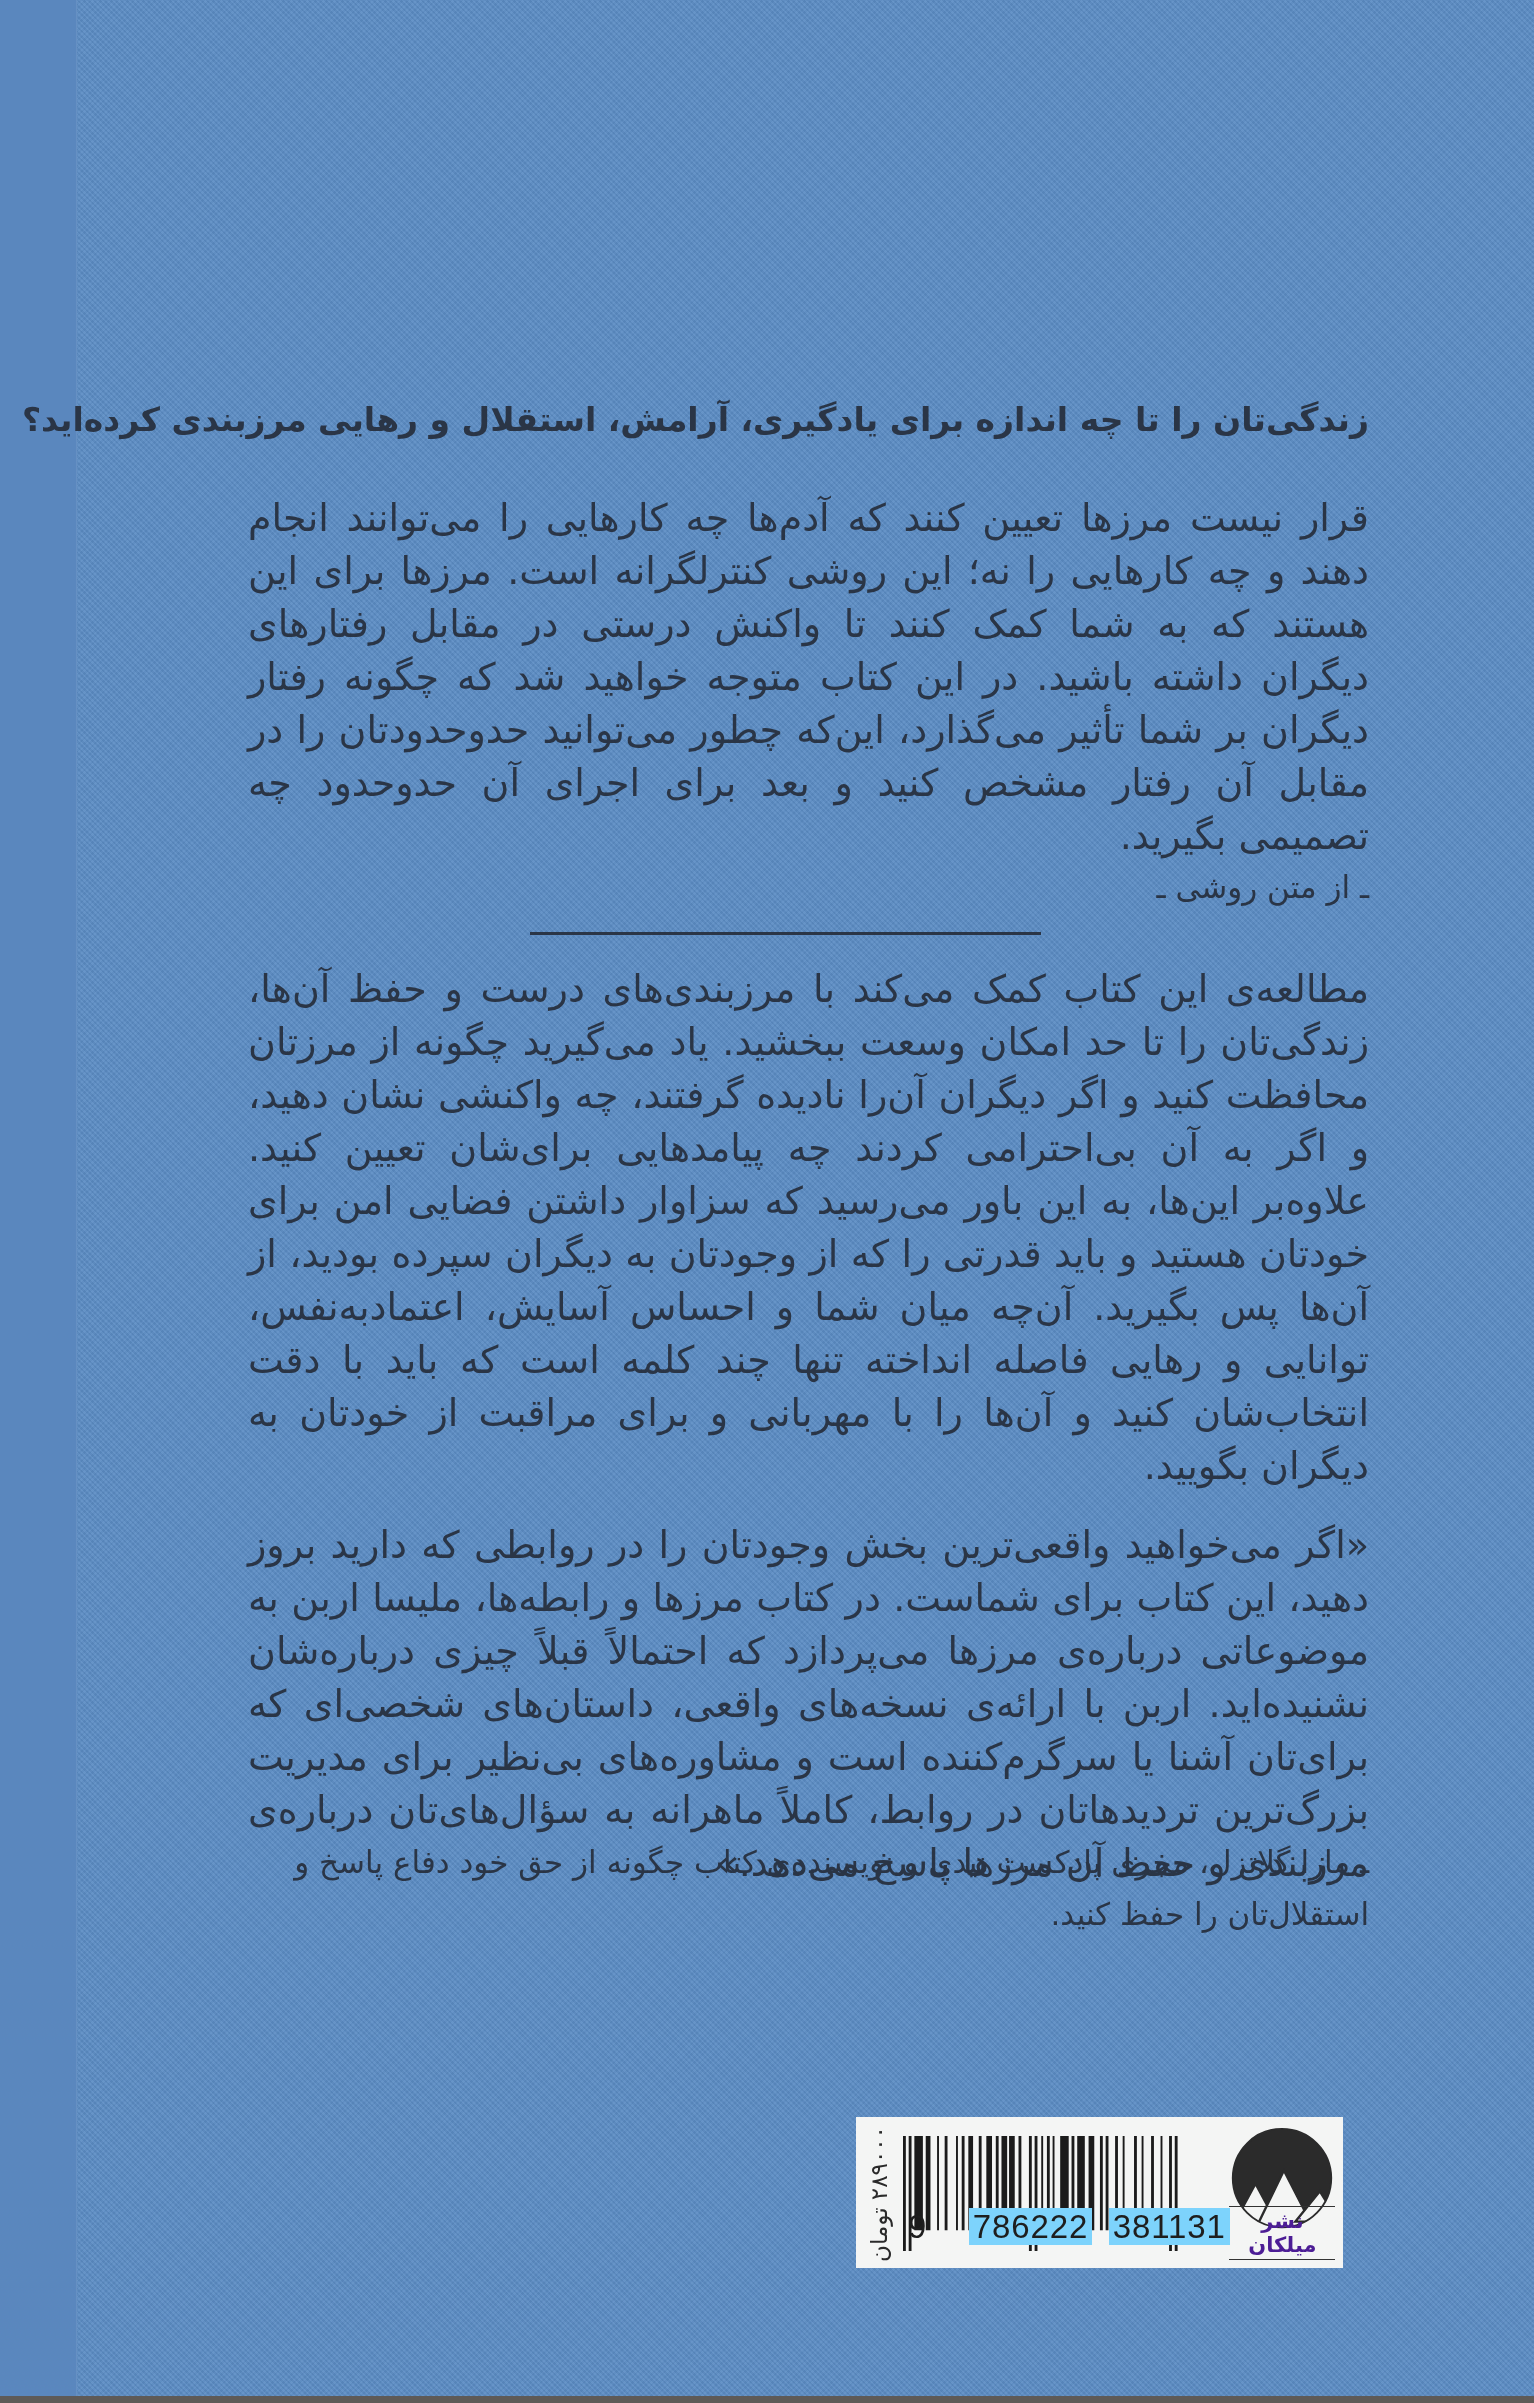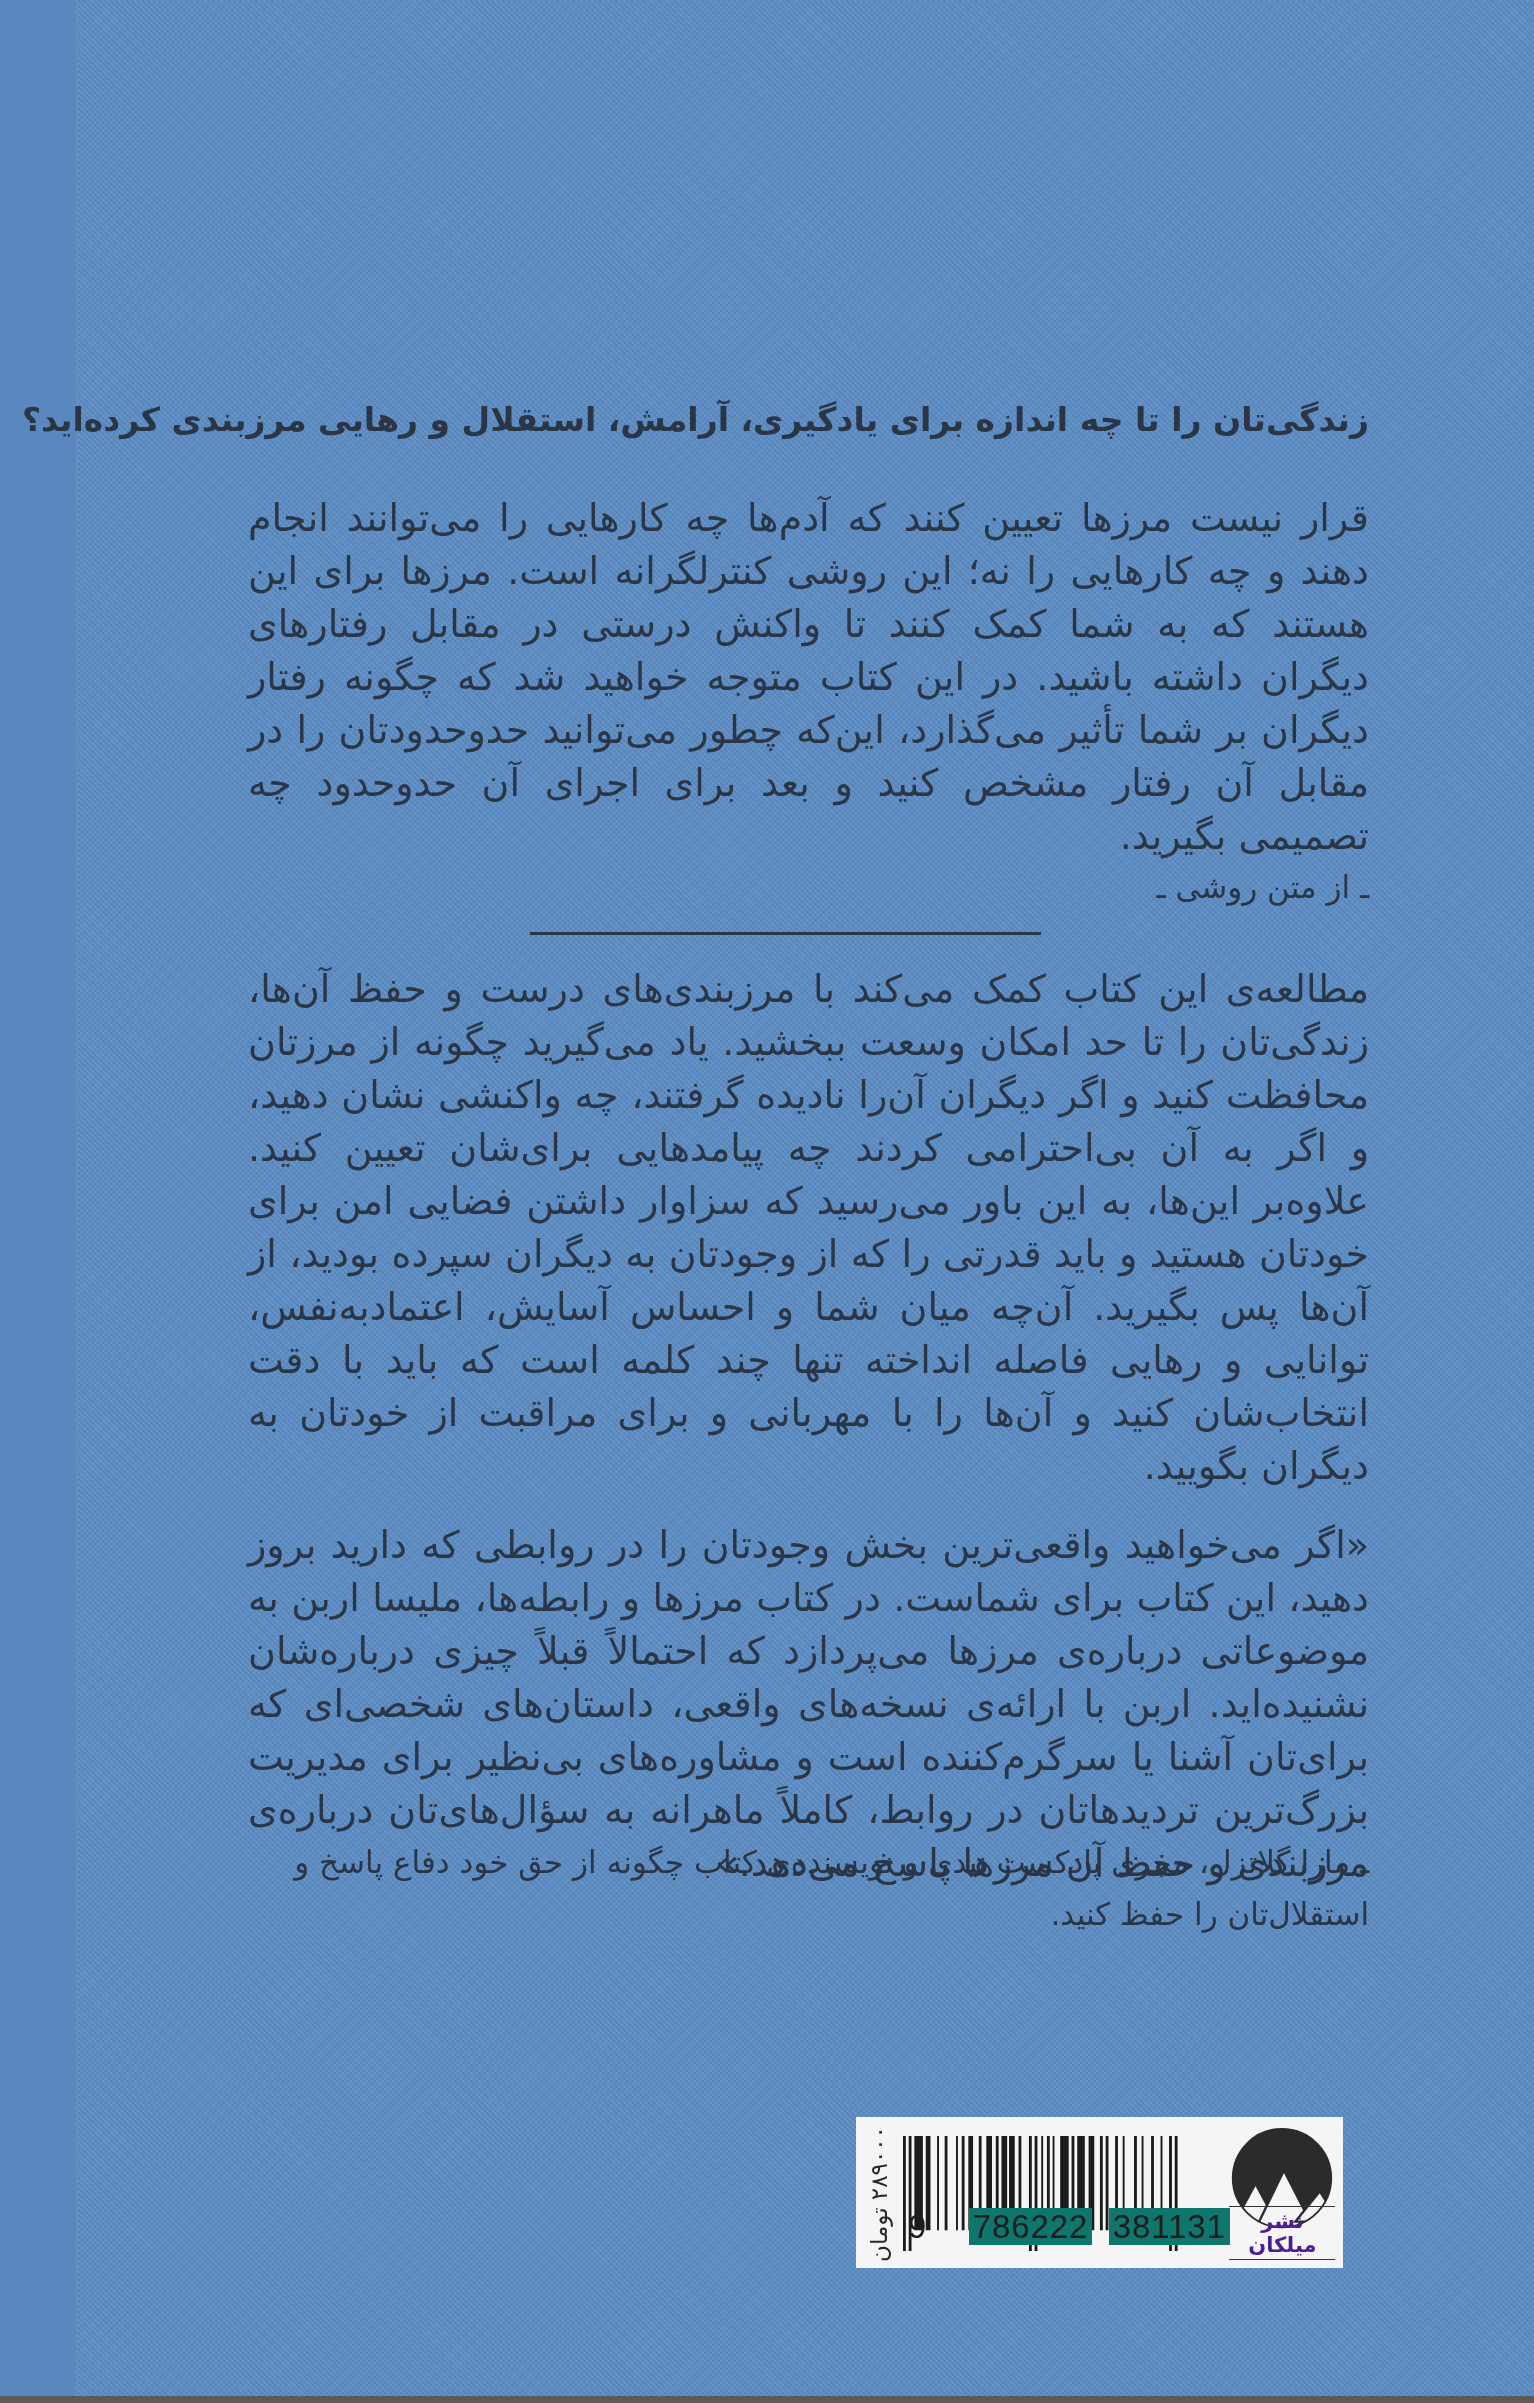--- a/index.html
+++ b/index.html
@@ -92,21 +92,21 @@
       position: absolute;
       left: 52px; top: 91px;
       font-family: "Liberation Sans", sans-serif;
       font-size: 33px;
       color: #1e1e1e;
       letter-spacing: 0.9px;
       background: transparent;
       white-space: nowrap;
     }
     .isbn .lead { margin-right: 24.6px; }
-    .isbn .grp { background: #0f766e; padding: 0 3.8px; }
+    .isbn .grp { background: #7dd3fc; padding: 0 3.8px; }
     .isbn .gap { display: inline-block; width: 17px; }
     .logo {
       position: absolute;
       right: 7.6px; top: 9.5px; width: 106px; height: 137px;
     }
     .logo-name {
       position: absolute; left: 0; right: 0; bottom: 3.8px;
       text-align: center;
       font-size: 21px; font-weight: bold;
       color: #4c1d95;

